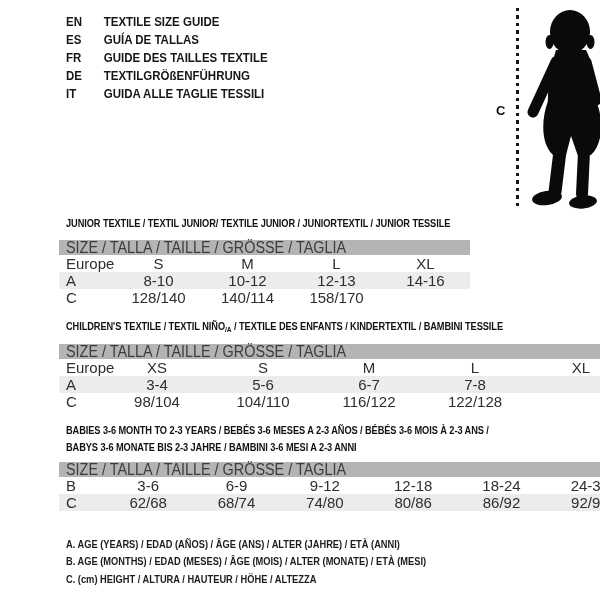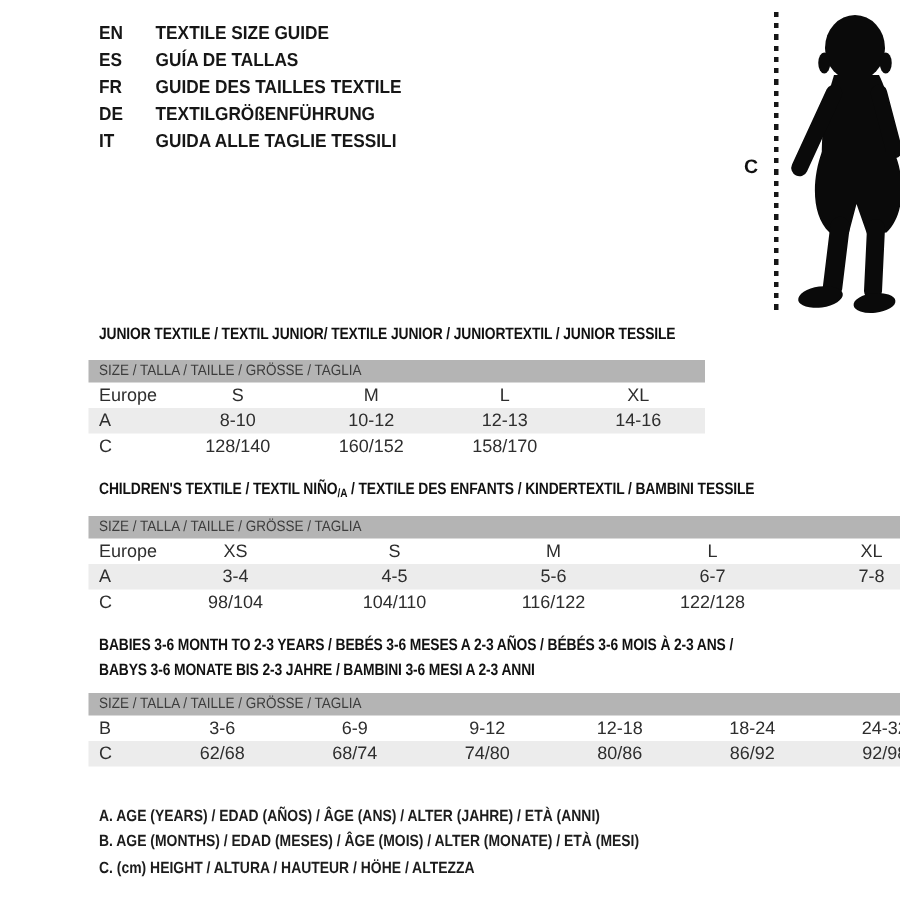--- a/index.html
+++ b/index.html
@@ -26,24 +26,24 @@
   .toddler{position:absolute;left:479px;top:8px;width:96px;height:202px;}
   
   .sec-title{position:absolute;left:22px;
     font-size:11px;font-weight:bold;color:var(--title,#111111);
     white-space:nowrap;transform:scaleX(.84);transform-origin:left center;
     letter-spacing:-.1px;line-height:17px;}
   .sub{font-size:8px;vertical-align:-2px;}
   
   .tbl{position:absolute;left:15px;}
   .band{height:15px;line-height:15px;background:var(--header-band,#b4b4b4);
-    padding-left:7px;font-size:10px;color:#3c3c3c;
+    padding-left:7px;font-size:16px;color:#3c3c3c;
     white-space:nowrap;}
   .band-inner{display:inline-block;transform:scaleX(.9);transform-origin:left center;}
-  .trow{display:grid;height:17px;line-height:17px;font-size:12px;color:#2e2e2e;}
+  .trow{display:grid;height:17px;line-height:17px;font-size:15px;color:#2e2e2e;}
   .cols4{grid-template-columns:55px repeat(4,1fr);}
   .cols5{grid-template-columns:45px repeat(5,1fr);}
   .cols6{grid-template-columns:45px repeat(6,1fr);}
   .stripe{background:var(--row-stripe,#ececec);}
   .lbl{padding-left:7px;text-align:left;}
   .val{text-align:center;}
   
   .footnotes{position:absolute;left:22px;top:536px;}
   .fnote{font-size:10.8px;font-weight:bold;color:#1c1c1c;line-height:17.3px;
     white-space:nowrap;transform:scaleX(.86);transform-origin:left center;}
@@ -107,40 +107,39 @@
     <div class="trow cols4 stripe">
       <span class="lbl">A</span>
       <span class="val">8-10</span>
       <span class="val">10-12</span>
       <span class="val">12-13</span>
       <span class="val">14-16</span>
     </div>
     <div class="trow cols4">
       <span class="lbl">C</span>
       <span class="val">128/140</span>
-      <span class="val">160/152</span>
+      <span class="val">140/114</span>
       <span class="val">158/170</span>
     </div>
   </div>
 
   <div class="sec-title" style="top:318px;"><span>CHILDREN'S TEXTILE / TEXTIL NIÑO</span><span class="sub">/A</span><span> / TEXTILE DES ENFANTS / KINDERTEXTIL / BAMBINI TESSILE</span></div>
   <div class="tbl" style="top:344px;width:575px;">
     <div class="band"><span class="band-inner">SIZE / TALLA / TAILLE / GRÖSSE / TAGLIA</span></div>
     <div class="trow cols5">
       <span class="lbl">Europe</span>
       <span class="val">XS</span>
       <span class="val">S</span>
       <span class="val">M</span>
       <span class="val">L</span>
       <span class="val">XL</span>
     </div>
     <div class="trow cols5 stripe">
       <span class="lbl">A</span>
       <span class="val">3-4</span>
-      <span class="val">4-5</span>
       <span class="val">5-6</span>
       <span class="val">6-7</span>
       <span class="val">7-8</span>
     </div>
     <div class="trow cols5">
       <span class="lbl">C</span>
       <span class="val">98/104</span>
       <span class="val">104/110</span>
       <span class="val">116/122</span>
       <span class="val">122/128</span>

